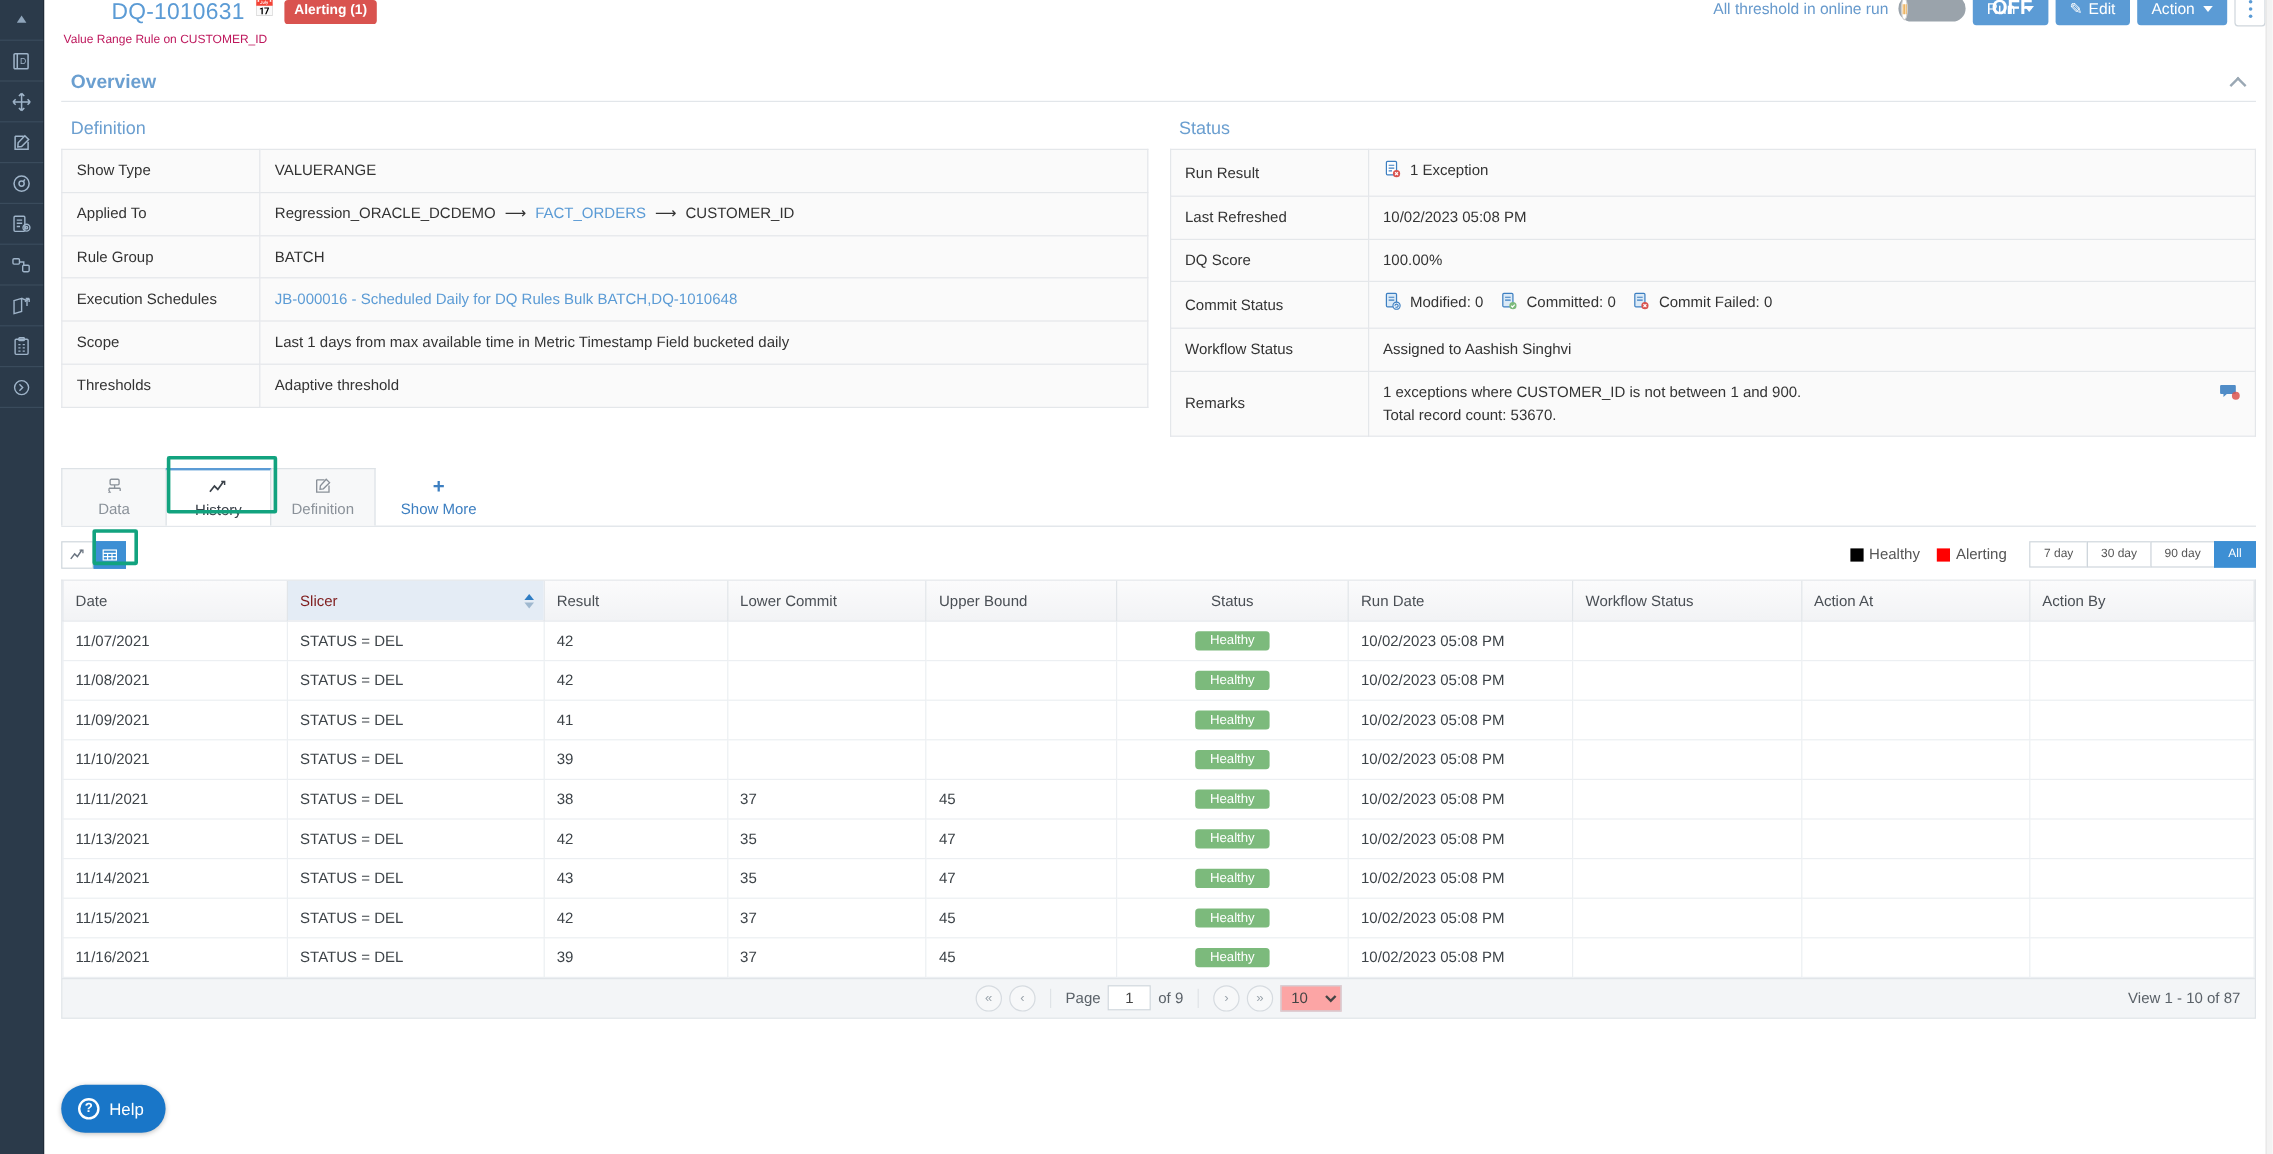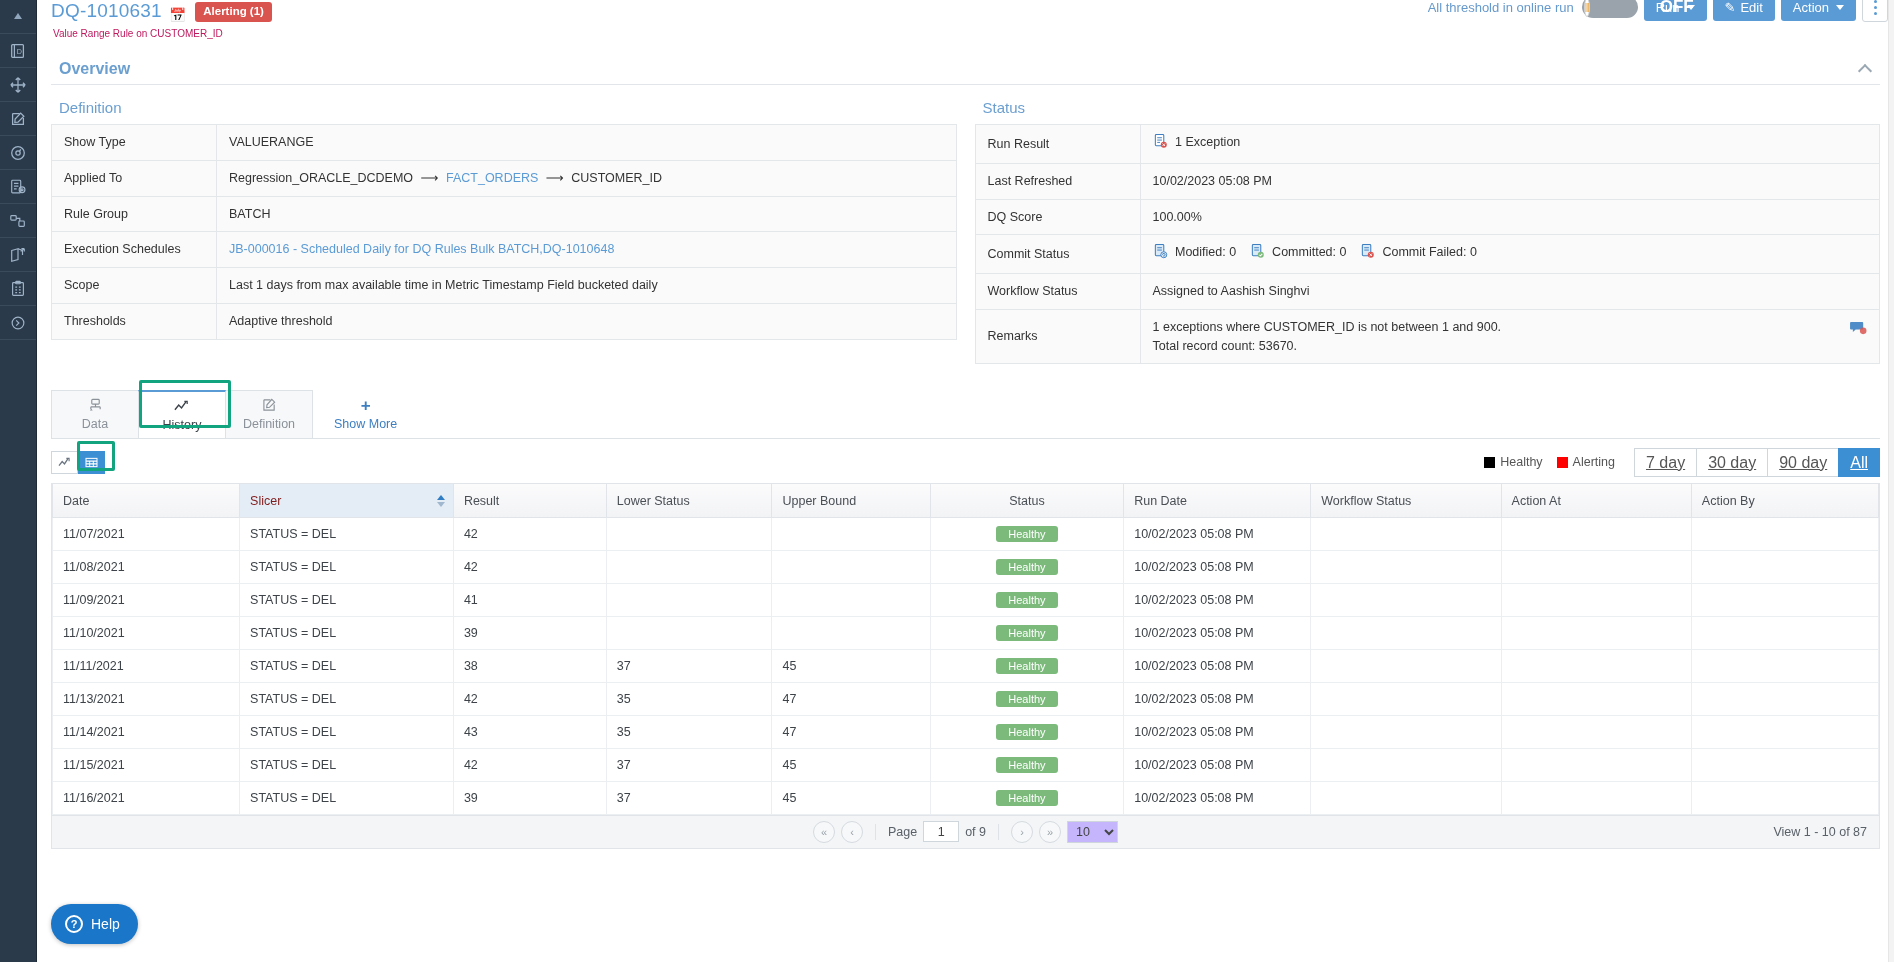--- a/index.html
+++ b/index.html
@@ -29,21 +29,21 @@
   
   #page {
     position: absolute; left: 37px; top: 0; right: 0; bottom: 0;
     width: 1857px; height: 962px;
     background: #ffffff;
     overflow: hidden;
   }
 
   
   #header { position: relative; height: 46px; padding: 0 14px; }
-  #title-row { display: flex; align-items: flex-end; gap: 8px; padding-top: 0px; }
+  #title-row { display: flex; align-items: flex-start; gap: 8px; padding-top: 0px; margin-left: 42px; }
   #rule-id { color: #5b9bd5; font-size: 19px; font-weight: 400; letter-spacing: .2px; }
   .cal-icon { color: #3d7fc1; font-size: 14px; line-height: 1; }
   #alert-badge {
     background: #d9534f; color: #fff; font-size: 11.5px; font-weight: 700;
     padding: 3px 8px; border-radius: 3px; line-height: 1.2;
   }
   #subtitle { font-size: 10px; color: #be185d; margin-top: 6px; margin-left: 2px; }
 
   #header-actions {
     position: absolute; right: 6px; top: -8px;
@@ -147,22 +147,22 @@
     display: flex; align-items: center; justify-content: center; cursor: pointer;
     color: #6a7480; font-size: 12px;
   }
   .viewtoggle .vt.sel { background: #3d8fd4; border-color: #3d8fd4; color: #fff; }
 
   #legend-filters { display: flex; align-items: center; gap: 14px; }
   .legend-item { display: flex; align-items: center; gap: 5px; font-size: 12.5px; color: #555; }
   .swatch { width: 11px; height: 11px; display: inline-block; }
   .dayfilters { display: flex; margin-left: 6px; }
   .dayfilters .df {
-    border: 1px solid #cfd6dc; background: #fff; color: #555; font-size: 16px;
-    padding: 4px 11px; margin-left: -1px; cursor: pointer; line-height: 1.2; text-decoration: underline;
+    border: 1px solid #cfd6dc; background: #fff; color: #555; font-size: 10px;
+    padding: 4px 11px; margin-left: -1px; cursor: pointer; line-height: 1.2;
   }
   .dayfilters .df.sel { background: #3d8fd4; border-color: #3d8fd4; color: #fff; }
 
   
   #grid { margin: 8px 14px 0 14px; border: 1px solid #e1e5e9; border-bottom: none; }
   table.grid { width: 100%; border-collapse: collapse; table-layout: fixed; }
   table.grid th {
     background: linear-gradient(#fbfbfc, #f2f3f5);
     border: 1px solid #e1e5e9; border-top: none;
     font-size: 12.5px; font-weight: normal; color: #4a4f55;
@@ -202,21 +202,21 @@
     background: #f7f8f9; color: #9aa3ab; display: flex; align-items: center;
     justify-content: center; font-size: 11px; cursor: pointer;
   }
   .pbar { width: 1px; height: 16px; background: #dfe3e7; margin: 0 6px; }
   .pinput {
     width: 36px; height: 21px; border: 1px solid #cfd6dc; background: #fff;
     text-align: center; font-size: 12.5px; color: #444;
     font-family: "Liberation Sans", sans-serif;
   }
   .psel {
-    height: 22px; border: 1px solid #cfd6dc; background: #c4b5fd; font-size: 12.5px;
+    height: 22px; border: 1px solid #cfd6dc; background: #fca5a5; font-size: 12.5px;
     color: #444; padding: 0 4px; font-family: "Liberation Sans", sans-serif;
   }
   #pager .viewcount { position: absolute; right: 12px; color: #5a6168; }
 
   
   #help-widget {
     position: absolute; left: 14px; bottom: 18px;
     background: #1976c8; color: #fff; border-radius: 22px;
     height: 40px; padding: 0 18px 0 14px;
     display: flex; align-items: center; gap: 8px;
@@ -577,21 +577,21 @@
         <tr>
           <th>Date</th>
           <th class="sorted">
             <span>Slicer</span>
             <span class="sort-caret">
                 <i class="up"></i>
                 <i class="dn"></i>
               </span>
           </th>
           <th>Result</th>
-          <th>Lower Status</th>
+          <th>Lower Commit</th>
           <th>Upper Bound</th>
           <th class="center">Status</th>
           <th>Run Date</th>
           <th>Workflow Status</th>
           <th>Action At</th>
           <th>Action By</th>
         </tr>
       </thead>
       <tbody id="grid-body">
           <tr>

